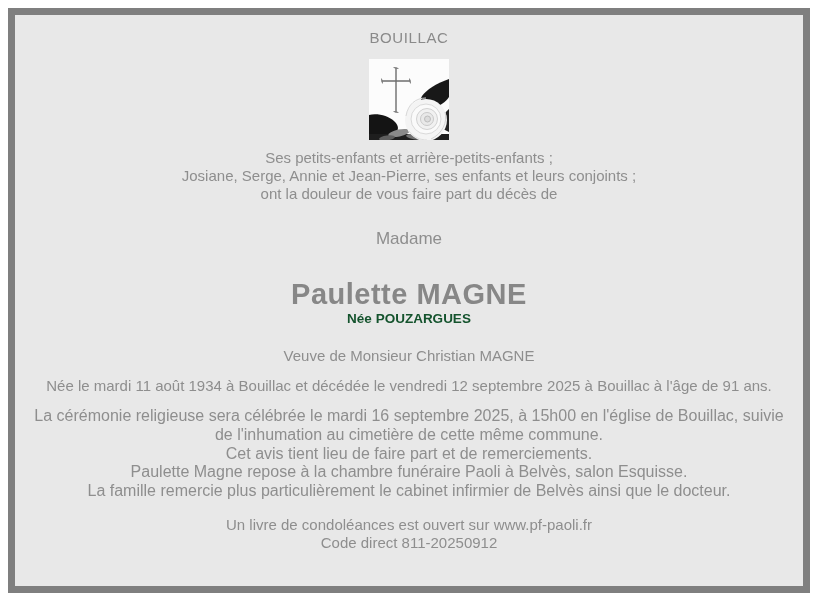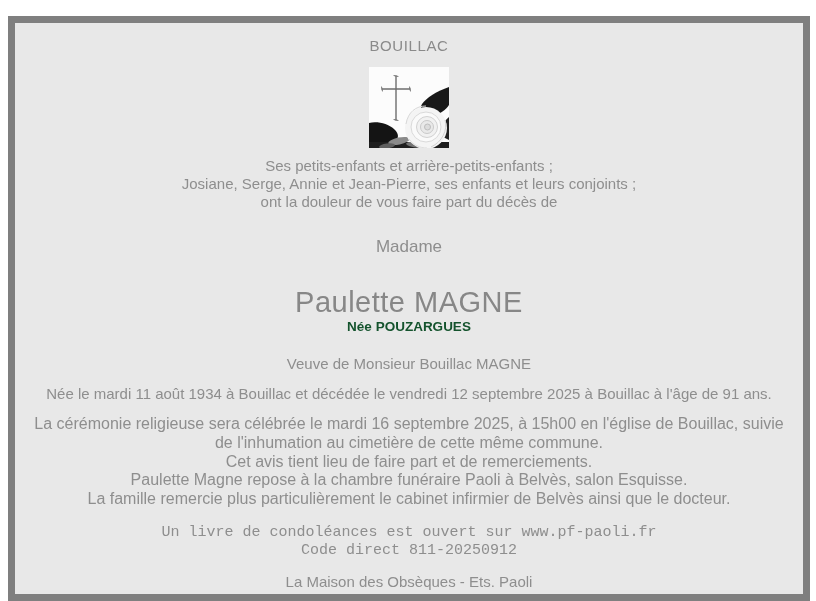--- a/index.html
+++ b/index.html
@@ -5,21 +5,21 @@
   html, body {
     margin: 0;
     padding: 0;
     background: #ffffff;
     width: 816px;
     height: 601px;
     font-family: "Liberation Sans", sans-serif;
   }
   .card {
     box-sizing: border-box;
-    margin: 16px 6px 8px 8px;
+    margin: 8px 6px 8px 8px;
     width: 802px;
     height: 585px;
     border: 7px solid #7f7f7f;
     background: #e8e8e8;
     text-align: center;
     color: #8e8e8e;
     overflow: hidden;
   }
   .city {
     margin-top: 14px;
@@ -40,21 +40,21 @@
     line-height: 1.18;
   }
   .civility {
     margin-top: 27px;
     font-size: 17px;
     line-height: 1.15;
   }
   .deceased-name {
     margin: 30px 0 0 0;
     font-size: 29px;
-    font-weight: normal;
+    font-weight: bold;
     line-height: 1.1;
     color: #878787;
     letter-spacing: 0.5px;
   }
   .maiden {
     margin-top: 0px;
     font-size: 13.5px;
     font-weight: bold;
     line-height: 1.15;
     color: #14532d;
@@ -72,21 +72,20 @@
   .ceremony {
     margin: 13px auto 0 auto;
     max-width: 756px;
     font-size: 16px;
     line-height: 1.18;
   }
   .condolences {
     margin-top: 15px;
     font-size: 15px;
     line-height: 1.18;
-    font-family: Liberation Mono, monospace;
   }
   .footer-line {
     margin-top: 13px;
     font-size: 15px;
     line-height: 1.15;
   }
 </style>
 </head>
 <body>
 
@@ -137,31 +136,30 @@
     <div>Ses petits-enfants et arrière-petits-enfants ;</div>
     <div>Josiane, Serge, Annie et Jean-Pierre, ses enfants et leurs conjoints ;</div>
     <div>ont la douleur de vous faire part du décès de</div>
   </div>
 
   <div class="civility">Madame</div>
 
   <h1 class="deceased-name">Paulette MAGNE</h1>
   <div class="maiden">Née POUZARGUES</div>
 
-  <div class="spouse">Veuve de Monsieur Bouillac MAGNE</div>
+  <div class="spouse">Veuve de Monsieur Christian MAGNE</div>
 
   <div class="dates">Née le mardi 11 août 1934 à Bouillac et décédée le vendredi 12 septembre 2025 à Bouillac à l'âge de 91 ans.</div>
 
   <div class="ceremony">
     <div>La cérémonie religieuse sera célébrée le mardi 16 septembre 2025, à 15h00 en l'église de Bouillac, suivie de l'inhumation au cimetière de cette même commune.</div>
     <div>Cet avis tient lieu de faire part et de remerciements.</div>
     <div>Paulette Magne repose à la chambre funéraire Paoli à Belvès, salon Esquisse.</div>
     <div>La famille remercie plus particulièrement le cabinet infirmier de Belvès ainsi que le docteur.</div>
   </div>
 
   <div class="condolences">
     <div>Un livre de condoléances est ouvert sur www.pf-paoli.fr</div>
     <div>Code direct 811-20250912</div>
   </div>
 
-  <div class="footer-line">La Maison des Obsèques - Ets. Paoli</div>
 
 </div>
 
 </body></html>

